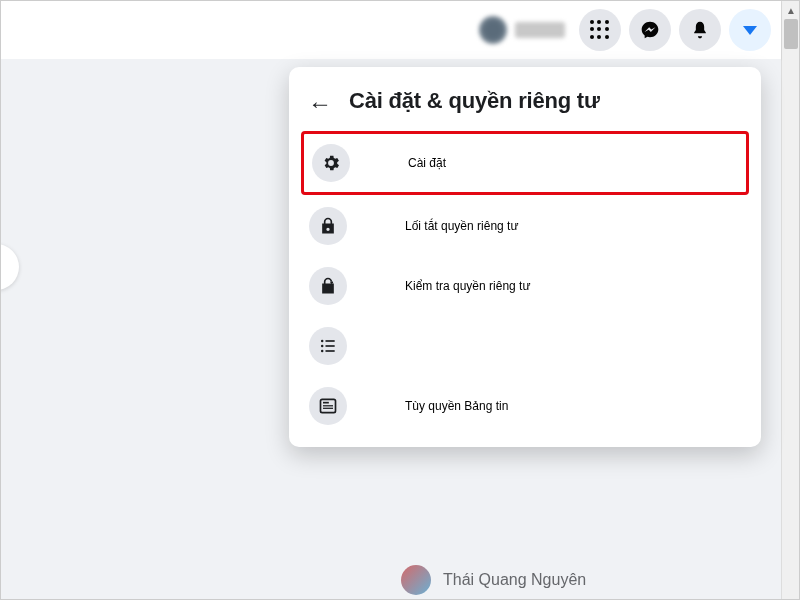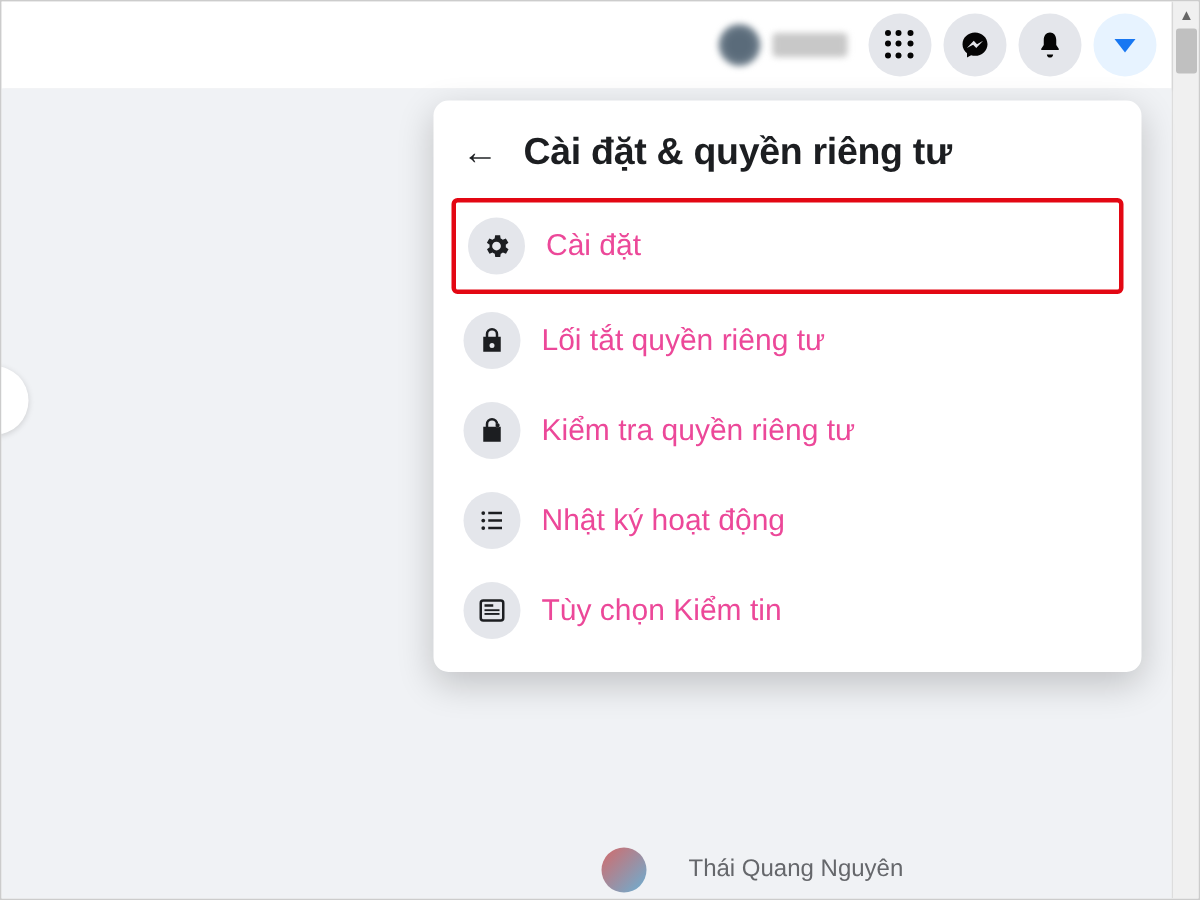--- a/index.html
+++ b/index.html
@@ -29,28 +29,28 @@
     .content-bg { position:absolute; top:58px; left:0; right:18px; bottom:0; background:#f0f2f5;}
     .left-circle { position:absolute; left:-28px; top:185px; width:46px; height:46px; border-radius:50%; background:#fff; box-shadow:0 1px 4px rgba(0,0,0,0.15);}
     .dropdown {
       position:absolute; top:66px; left:288px; width:472px;
       background:#fff; border-radius:10px; box-shadow:0 8px 24px rgba(0,0,0,0.2);
       padding:10px 8px 12px 8px;
     }
     .dd-header { display:flex; align-items:center; gap:14px; padding:10px 8px 16px 8px;}
     .back-btn { width:30px; display:flex; align-items:center; justify-content:center; cursor:pointer;}
     .back-btn span { font-size:24px; font-weight:700; color:#1c1e21;}
-    .dd-title { font-size:25px; font-weight:700; color:#1c1e21; letter-spacing:-0.2px;}
+    .dd-title { font-size:22px; font-weight:700; color:#1c1e21; letter-spacing:-0.2px;}
     .menu-list { display:flex; flex-direction:column; gap:2px; padding:0 4px;}
     .menu-item { display:flex; align-items:center; gap:14px; padding:10px 8px; border-radius:8px; cursor:pointer;}
     .menu-item.highlight { border:3px solid #e30713; border-radius:4px; padding:10px 8px;}
     .item-icon { width:38px; height:38px; border-radius:50%; background:#e4e6eb; display:flex; align-items:center; justify-content:center; flex-shrink:0;}
     .item-icon svg { width:20px; height:20px; fill:#1c1e21;}
-    .item-label { font-size:20px; font-weight:500; color:#ec4899;}
-    .bottom-user { position:absolute; bottom:4px; left:400px; display:flex; align-items:center; gap:28px;}
+    .item-label { font-size:12px; font-weight:500; color:#000000;margin-left:44px;}
+    .bottom-user { position:absolute; bottom:4px; left:400px; display:flex; align-items:center; gap:12px;}
     .bottom-avatar { width:30px; height:30px; border-radius:50%; background:linear-gradient(135deg,#d46a6a,#6ab0d4);}
     .bottom-name { font-size:16px; color:#65676b;}
     .grid-dots { width:20px; height:20px; display:grid; grid-template-columns:repeat(3,1fr); grid-template-rows:repeat(3,1fr); gap:2px;}
     .grid-dots span { width:4px; height:4px; background:#050505; border-radius:50%;}
   </style>
 </head>
 <body>
 
 <div class="scrollbar">
   <div class="scroll-arrow">▲</div>
@@ -141,30 +141,29 @@
       <div class="item-icon">
         <svg viewBox="0 0 24 24">
             <circle cx="5" cy="6" r="1.5"></circle>
             <rect x="9" y="5" width="11" height="2"></rect>
             <circle cx="5" cy="12" r="1.5"></circle>
             <rect x="9" y="11" width="11" height="2"></rect>
             <circle cx="5" cy="18" r="1.5"></circle>
             <rect x="9" y="17" width="11" height="2"></rect>
           </svg>
       </div>
-      <div class="item-label">Nhật ký hoạt động</div>
     </div>
 
     <div class="menu-item">
       <div class="item-icon">
         <svg viewBox="0 0 24 24">
             <rect x="3" y="4" width="18" height="16" rx="2" fill="none" stroke="#1c1e21" stroke-width="2"></rect>
             <rect x="6" y="7" width="7" height="2" fill="#1c1e21"></rect>
             <rect x="6" y="11" width="12" height="1.5" fill="#1c1e21"></rect>
             <rect x="6" y="14" width="12" height="1.5" fill="#1c1e21"></rect>
           </svg>
       </div>
-      <div class="item-label">Tùy chọn Kiểm tin</div>
+      <div class="item-label">Tùy quyền Bảng tin</div>
     </div>
 
 
   </div>
 </div>
 
 </body></html>

